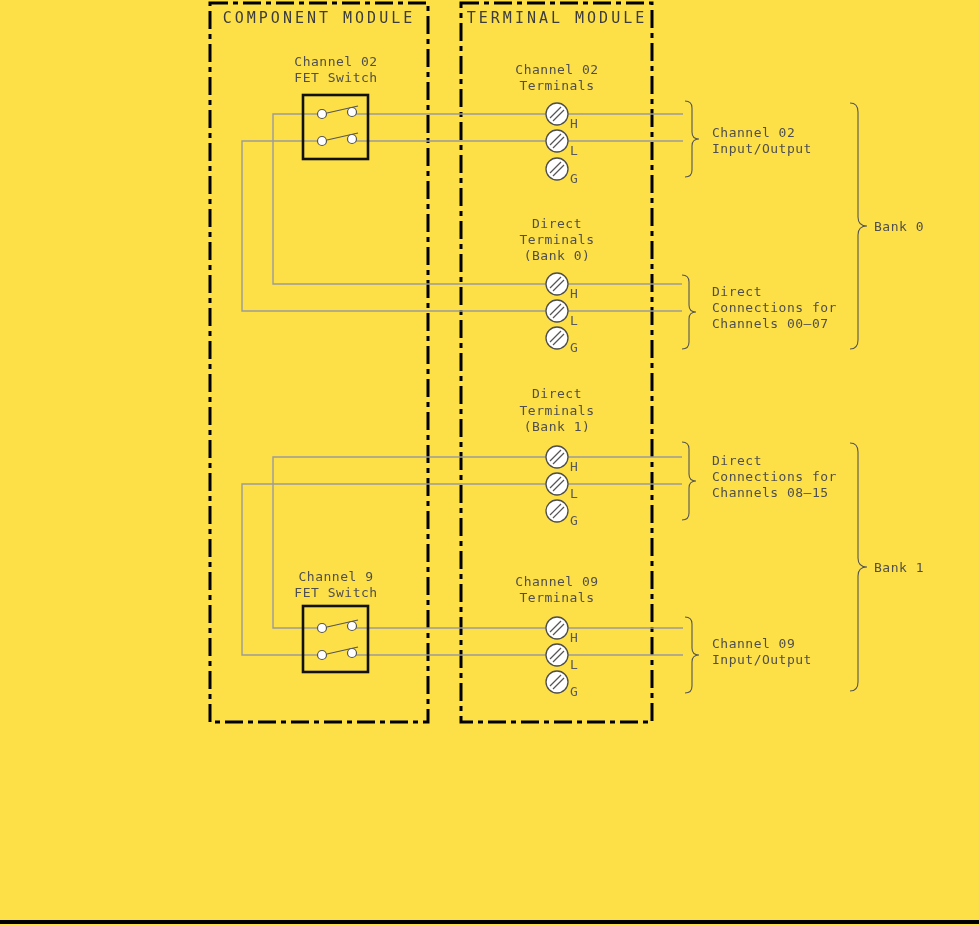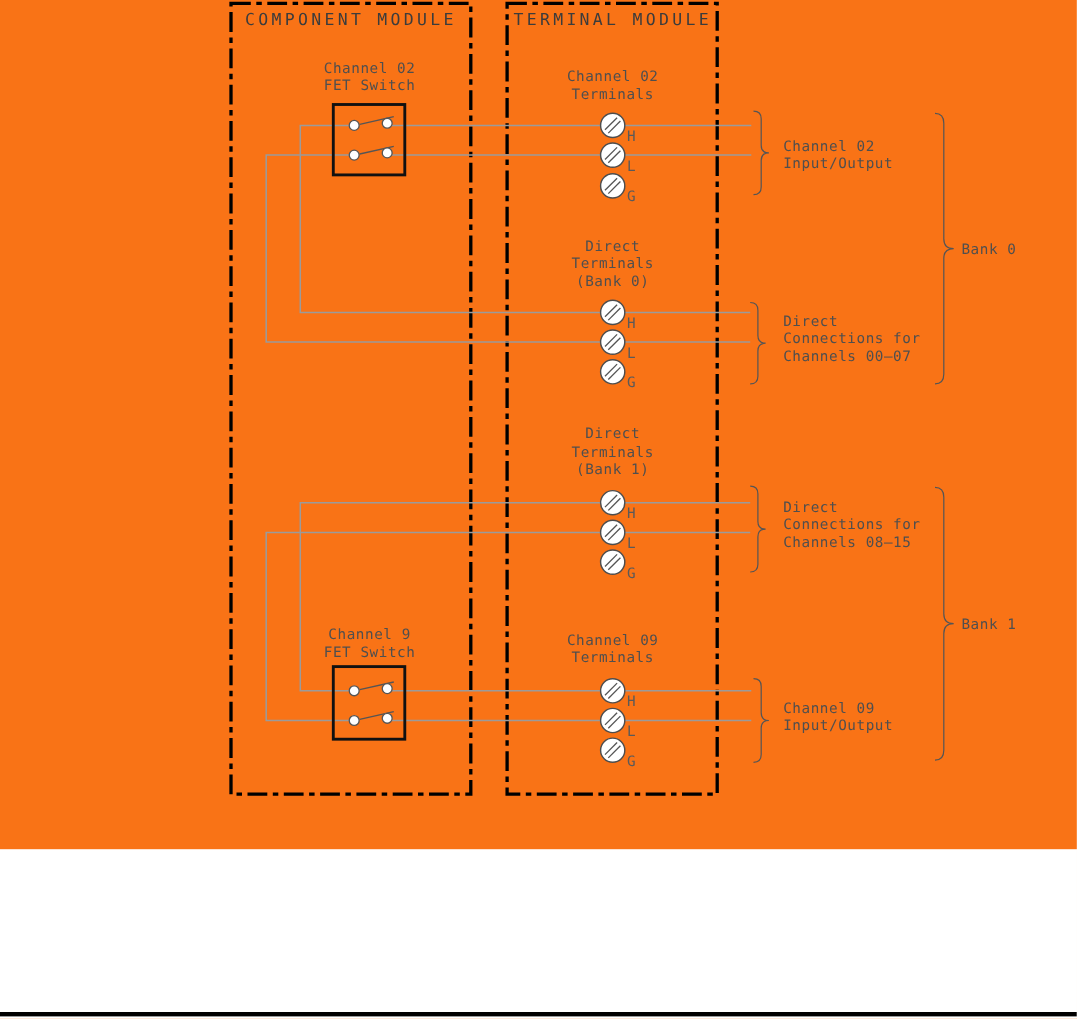--- a/index.html
+++ b/index.html
@@ -7,22 +7,22 @@
     padding: 0;
     background: #ffffff;
     width: 979px;
     height: 926px;
     overflow: hidden;
     font-family: "DejaVu Sans Mono", monospace;
   }
   #stage {
     position: relative;
     width: 979px;
-    height: 772px;
-    background: #f97316;
+    height: 926px;
+    background: #fde047;
   }
   svg { display: block; }
   text {
     fill: #4a4a4a;
     font-family: "DejaVu Sans Mono", monospace;
   }
   .title-text  { font-size: 15px; letter-spacing: 3px; fill: #3c3c3c; }
   .label-text  { font-size: 13px; letter-spacing: 0.5px; fill: #4f4f4f; }
   .pin-letter  { font-size: 13px; fill: #5a5a5a; }
   .module-box  { fill: none; stroke: #000000; stroke-width: 3; stroke-dasharray: 18 5 5 5; }

